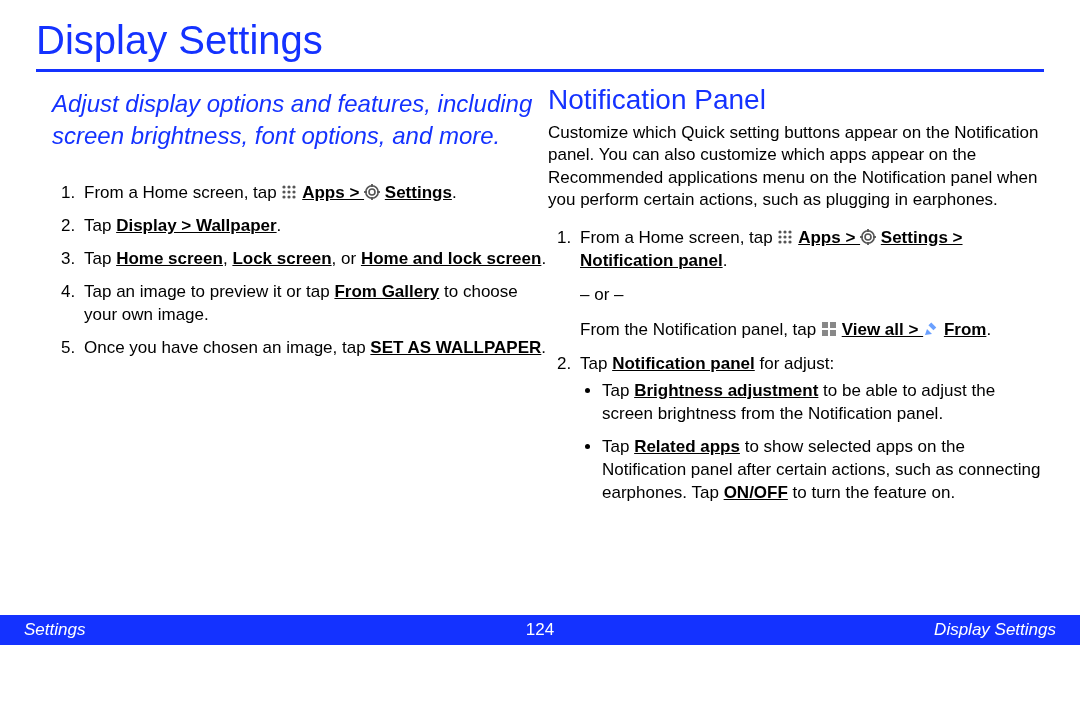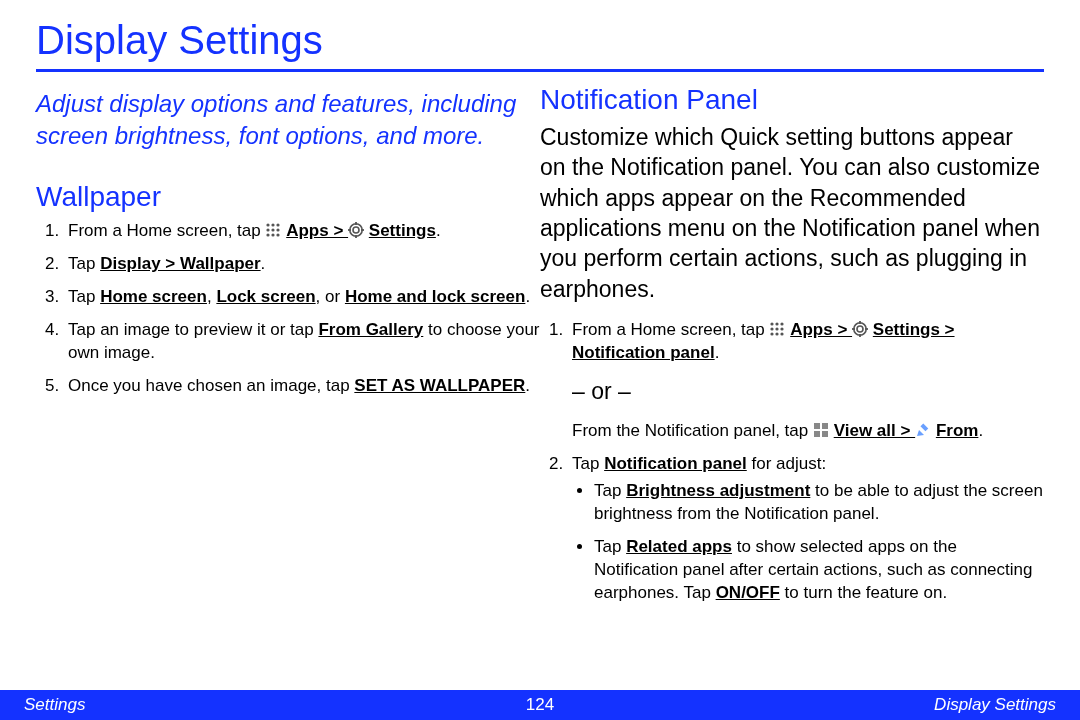--- a/index.html
+++ b/index.html
@@ -1,23 +1,23 @@
 <!DOCTYPE html>
 <html><head>
 <meta charset="utf-8">
 <style>
   html,body{margin:0;padding:0;width:1080px;height:720px;font-family:Arial,Helvetica,sans-serif;color:#000;background:#fff;}
-  .page{width:1080px;height:720px;position:relative;box-sizing:border-box;padding:12px 36px 0 36px;}
+  .page{width:1080px;height:645px;position:relative;box-sizing:border-box;padding:12px 36px 0 36px;}
   .title{font-size:40px;font-weight:400;color:#1432ff;letter-spacing:0;margin:0;padding:6px 0 4px 0;}
   .hr{border:0;border-top:3px solid #1432ff;margin:2px 0 12px 0;}
-  .cols{display:flex;}
+  .cols{display:flex;margin-left:16px;}
   .col{flex:1 1 50%;min-width:0;}
   .intro{font-style:italic;font-size:24px;color:#1432ff;line-height:1.35;margin:4px 0 28px 0;}
   h2{font-size:28px;font-weight:400;color:#1432ff;margin:0 0 6px 0;}
-  p{font-size:23px;line-height:1.32;margin:0 0 14px 0;}
+  p{font-size:17px;line-height:1.32;margin:0 0 14px 0;}
   ol{font-size:17px;line-height:1.36;padding-left:28px;margin:0 0 10px 0;}
   ol>li{padding-left:4px;margin-bottom:10px;}
   ul{list-style:disc;padding-left:22px;margin:4px 0 0 0;}
   ul>li{margin-bottom:10px;}
   b{font-weight:700;text-decoration:underline;}
   .icon{display:inline-block;vertical-align:-2px;}
   .icon svg{display:block;}
   .footer{position:absolute;left:0;bottom:0;width:1080px;height:30px;background:#1432ff;color:#fff;display:flex;align-items:center;justify-content:space-between;font-style:italic;font-size:17px;padding:0 24px;box-sizing:border-box;}
   .footer .center{position:absolute;left:0;width:100%;text-align:center;font-style:normal;}
   .footer .left,.footer .right{position:relative;z-index:1;}
@@ -28,21 +28,20 @@
 
 <div class="page">
   <h1 class="title">Display Settings</h1>
   <hr class="hr">
 
   <div class="cols">
 
     <div class="col">
       <p class="intro">Adjust display options and features, including screen brightness, font options, and more.</p>
 
-      <h2>Wallpaper</h2>
       <ol>
         <li>
           <span>From a Home screen, tap </span>
           <span class="icon">
             <svg width="16" height="16">
                 <g fill="#555">
                   <circle cx="3" cy="3" r="1.6"></circle>
                   <circle cx="8" cy="3" r="1.6"></circle>
                   <circle cx="13" cy="3" r="1.6"></circle>
                   <circle cx="3" cy="8" r="1.6"></circle>

